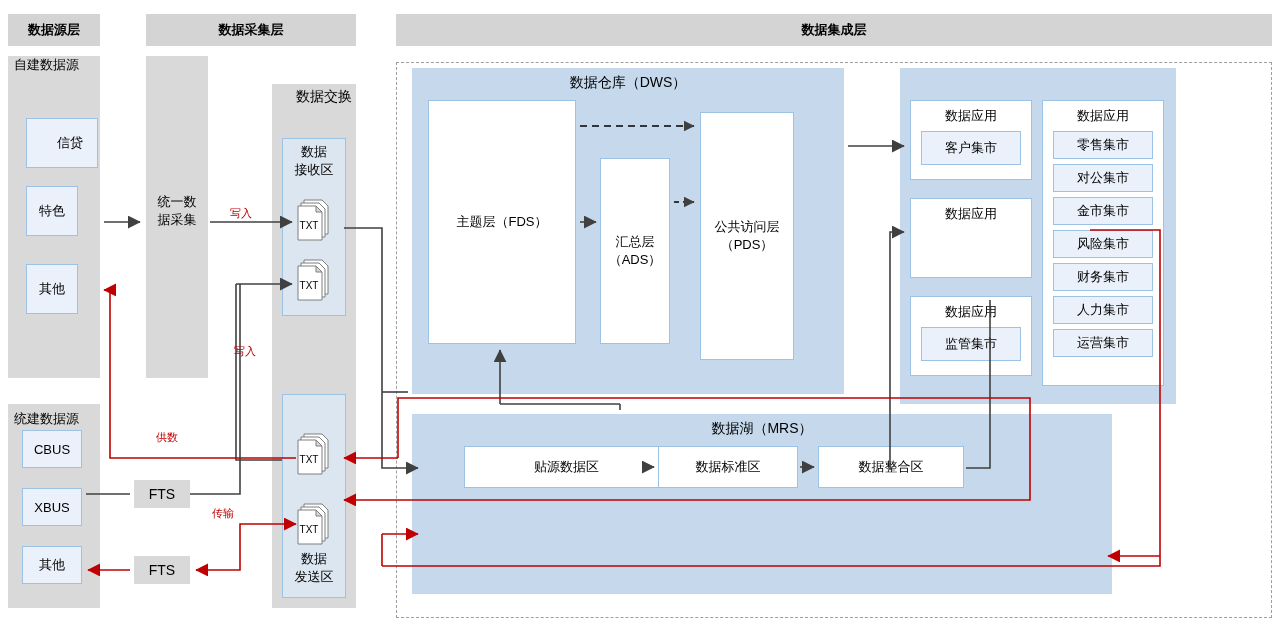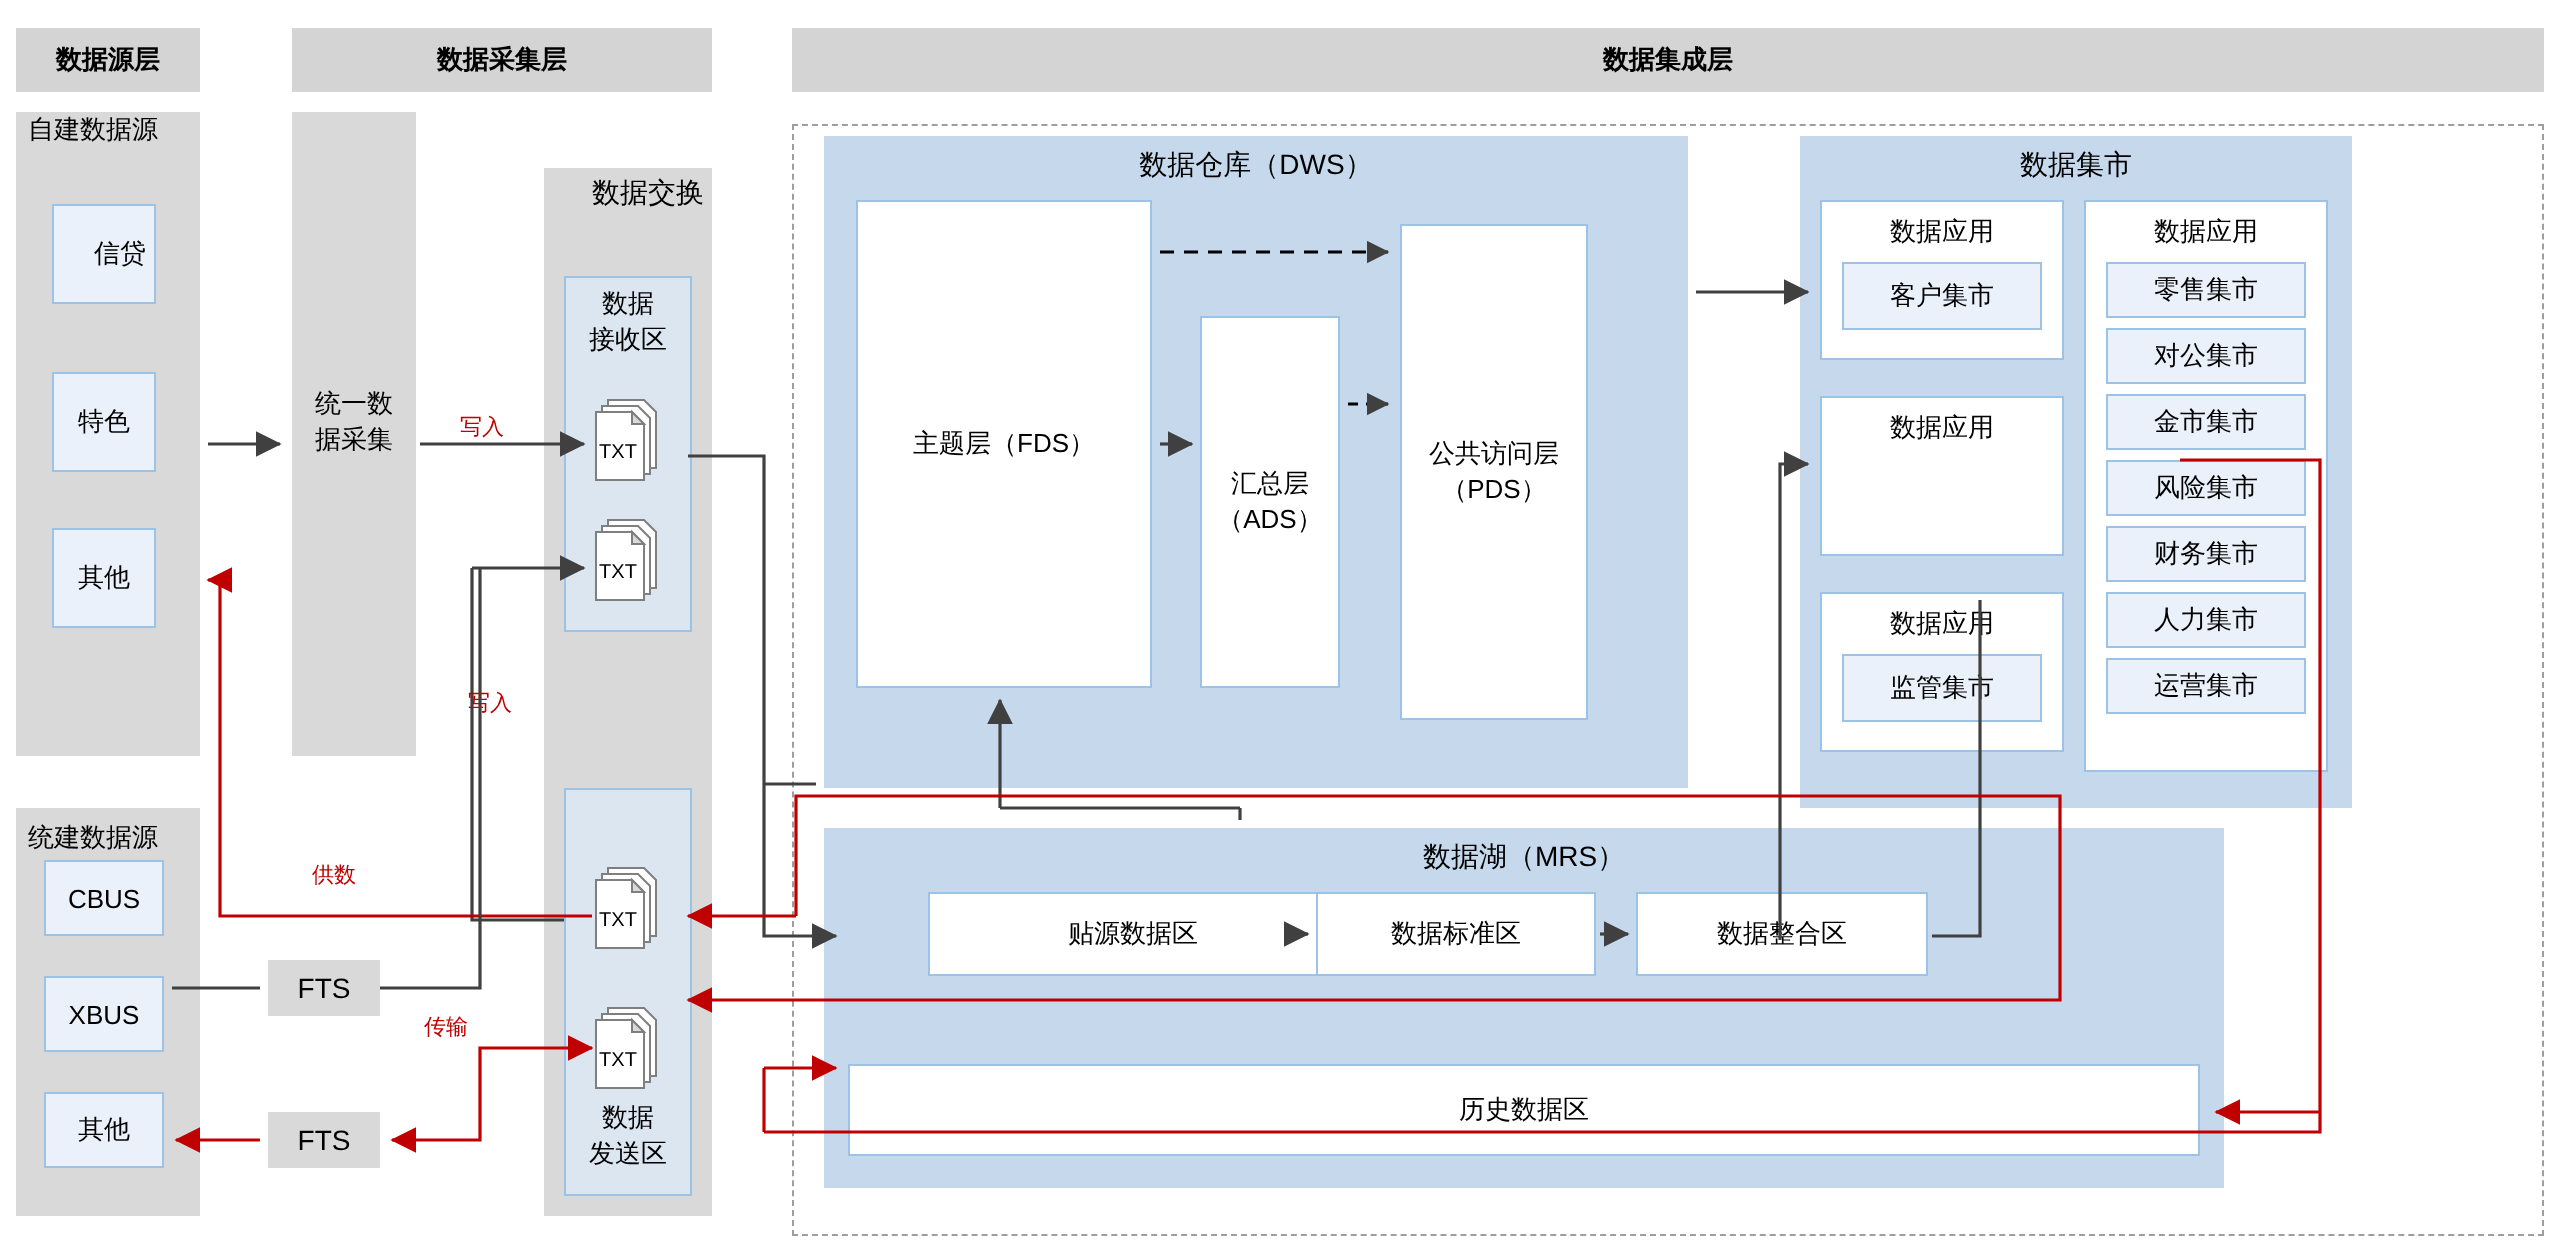--- a/index.html
+++ b/index.html
@@ -108,21 +108,21 @@
   <div class="abs hdr" style="left:146px; top:14px; width:210px; height:32px;">
     <span>数据采集层</span>
   </div>
   <div class="abs hdr" style="left:396px; top:14px; width:876px; height:32px;">
     <span>数据集成层</span>
   </div>
 
   <div class="abs greypanel" style="left:8px; top:56px; width:92px; height:322px;"></div>
   <div class="abs panel-label" style="left:14px; top:56px; width:88px; height:18px;">自建数据源</div>
 
-  <div class="abs bluebox" style="left:26px; top:102px; width:52px; height:50px;padding-left:16px;">
+  <div class="abs bluebox" style="left:26px; top:118px; width:72px; height:50px;padding-left:16px;">
     <span>信贷</span>
   </div>
   <div class="abs bluebox" style="left:26px; top:186px; width:52px; height:50px;">
     <span>特色</span>
   </div>
   <div class="abs bluebox" style="left:26px; top:264px; width:52px; height:50px;">
     <span>其他</span>
   </div>
 
   <div class="abs greypanel" style="left:8px; top:404px; width:92px; height:204px;"></div>
@@ -177,21 +177,20 @@
   <div class="abs whitebox" style="left:600px; top:158px; width:70px; height:186px; flex-direction:column;">
     <span>汇总层</span>
     <span>（ADS）</span>
   </div>
   <div class="abs whitebox" style="left:700px; top:112px; width:94px; height:248px; flex-direction:column;">
     <span>公共访问层</span>
     <span>（PDS）</span>
   </div>
 
   <div class="abs bluefill" style="left:900px; top:68px; width:276px; height:336px;"></div>
-  <div class="abs sectiontitle" style="left:900px; top:74px; width:276px;">数据集市</div>
 
   <div class="abs whitebox" style="left:910px; top:100px; width:122px; height:80px; display:block;">
     <div style="text-align:center; font-size:13px; margin-top:6px;">数据应用</div>
     <div class="bluebox" style="margin:6px 10px 0 10px; height:32px;">
       <span>客户集市</span>
     </div>
   </div>
   <div class="abs whitebox" style="left:910px; top:198px; width:122px; height:80px; display:block;">
     <div style="text-align:center; font-size:13px; margin-top:6px;">数据应用</div>
   </div>
@@ -231,23 +230,20 @@
   <div class="abs sectiontitle" style="left:412px; top:420px; width:700px;">数据湖（MRS）</div>
 
   <div class="abs whitebox" style="left:424px; top:446px; width:205px; height:42px;margin-left:40px;">
     <span>贴源数据区</span>
   </div>
   <div class="abs whitebox" style="left:658px; top:446px; width:140px; height:42px;">
     <span>数据标准区</span>
   </div>
   <div class="abs whitebox" style="left:818px; top:446px; width:146px; height:42px;">
     <span>数据整合区</span>
-  </div>
-  <div class="abs whitebox" style="left:424px; top:532px; width:676px; height:46px;">
-    <span>历史数据区</span>
   </div>
 
   <div class="abs" style="left:296px; top:198px; width:44px; height:46px;">
     <svg width="44" height="46" viewBox="0 0 44 46">
       <path d="M8 2 h18 l6 6 v28 h-24 z" fill="#fff" stroke="#7f7f7f" stroke-width="1"></path>
       <path d="M5 5 h18 l6 6 v28 h-24 z" fill="#fff" stroke="#7f7f7f" stroke-width="1"></path>
       <path d="M2 8 h18 l6 6 v28 h-24 z" fill="#fff" stroke="#7f7f7f" stroke-width="1"></path>
       <path d="M20 8 v6 h6 z" fill="#d9d9d9" stroke="#7f7f7f" stroke-width="1"></path>
       <text x="13" y="31" font-family="Liberation Sans, sans-serif" font-size="10" text-anchor="middle" fill="#000">TXT</text>
     </svg>

